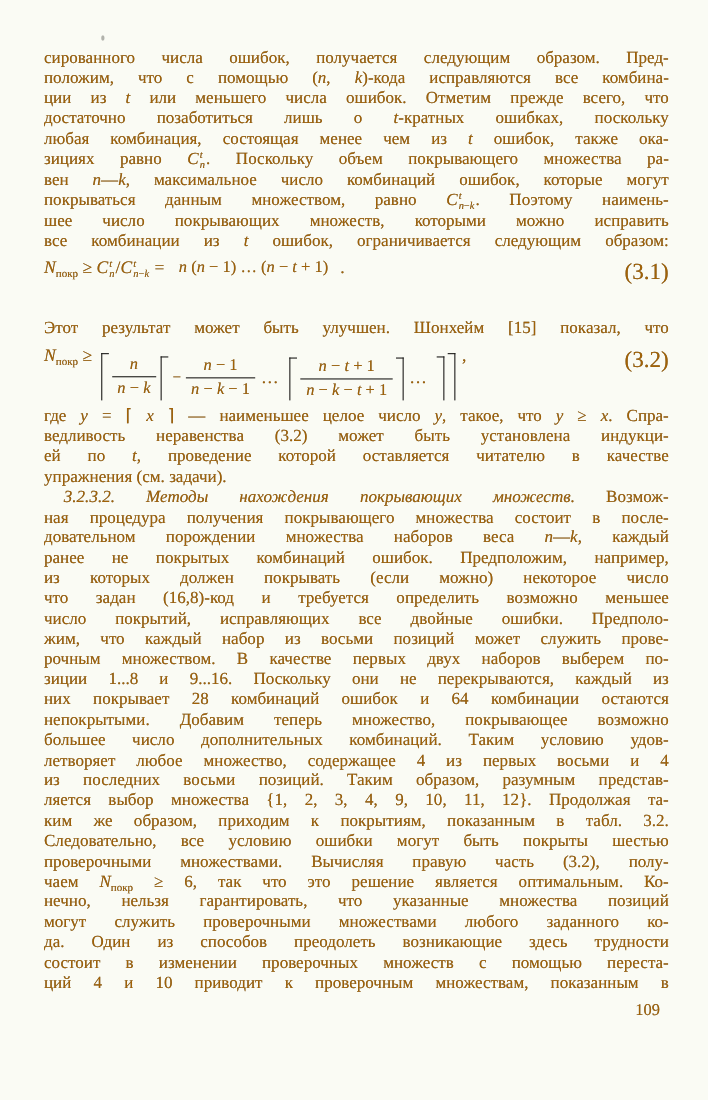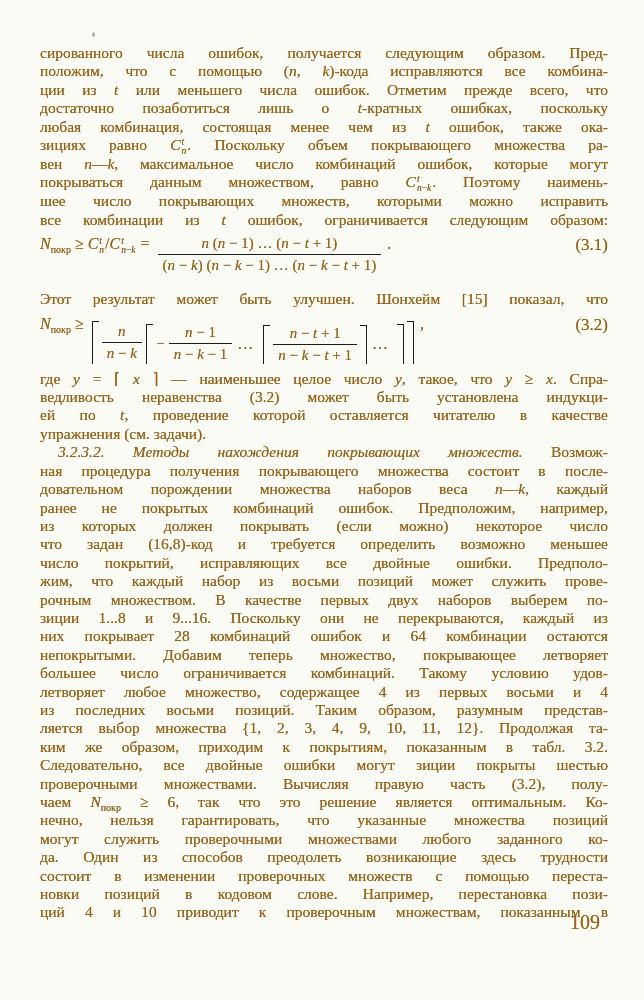--- a/index.html
+++ b/index.html
@@ -27,31 +27,31 @@
   .formula{
     display:flex;align-items:flex-start;position:relative;
     margin:6px 0 7px 0;height:48px;font-size:16px;
     text-shadow:0 0 .4px rgba(20,20,18,.5);
   }
   .f-lhs{margin-right:8px;white-space:nowrap;}
   .frac{display:inline-block;text-align:center;font-size:15px;line-height:17px;vertical-align:middle;}
   .frac .num{display:block;padding:0 5px 2px 5px;white-space:nowrap;}
   .frac .den{display:block;border-top:1.3px solid #1d1c1a;padding:2px 5px 0 5px;white-space:nowrap;}
   .f-tail{margin-left:6px;}
-  .f-label{margin-left:auto;font-size:17px;}
+  .f-label{margin-left:auto;font-size:21px;}
   .ceil{display:inline-flex;align-items:center;}
   .cl,.cr{align-self:stretch;width:6px;}
   .cl{border-left:1.7px solid #1d1c1a;border-top:1.7px solid #1d1c1a;margin-right:3px;}
   .cr{border-right:1.7px solid #1d1c1a;border-top:1.7px solid #1d1c1a;margin-left:3px;}
   .ceil.lvl1{padding-top:6px;}
   .ceil.lvl2{padding-top:3px;margin-left:4px;}
   .ceil.lvl3{padding-top:1px;margin-left:4px;}
   .fdash{margin:0 4px 0 1px;font-size:14px;}
   .dots{margin:0 5px;letter-spacing:1px;}
-  .page-num{position:absolute;right:44px;top:911px;font-size:20px;text-shadow:0 0 .4px rgba(20,20,18,.5);}
+  .page-num{position:absolute;right:44px;top:911px;font-size:15px;text-shadow:0 0 .4px rgba(20,20,18,.5);}
   .speck{position:absolute;left:92px;top:32px;width:3px;height:5px;background:#8a8a84;border-radius:50%;opacity:.65;}
 </style>
 </head>
 <body>
 
 <div class="page">
   <div class="speck"></div>
 
   <div class="text-col">
 
@@ -65,21 +65,20 @@
         <div class="line">вен <i>n</i>—<i>k</i>, максимальное число комбинаций ошибок, которые могут</div>
         <div class="line">покрываться данным множеством, равно <i>C</i><span class="ss"><span class="sst"><i>t</i></span><span class="ssb"><i>n</i>−<i>k</i></span></span>. Поэтому наимень-</div>
         <div class="line">шее число покрывающих множеств, которыми можно исправить</div>
         <div class="line">все комбинации из <i>t</i> ошибок, ограничивается следующим образом:</div>
       </div>
 
     <div class="formula">
       <span class="f-lhs"><i>N</i><sub>покр</sub> ≥ <i>C</i><span class="ss"><span class="sst"><i>t</i></span><span class="ssb"><i>n</i></span></span>/<i>C</i><span class="ss"><span class="sst"><i>t</i></span><span class="ssb"><i>n</i>−<i>k</i></span></span> =</span>
       <span class="frac">
         <span class="num"><i>n</i> (<i>n</i> − 1) … (<i>n</i> − <i>t</i> + 1)</span>
-        <span class="den">(<i>n</i> − <i>k</i>) (<i>n</i> − <i>k</i> − 1) … (<i>n</i> − <i>k</i> − <i>t</i> + 1)</span>
       </span>
       <span class="f-tail">.</span>
       <span class="f-label">(3.1)</span>
     </div>
 
     <div class="para">
         <div class="line">Этот результат может быть улучшен. Шонхейм [15] показал, что</div>
       </div>
 
     <div class="formula">
@@ -127,33 +126,32 @@
         <div class="line">ная процедура получения покрывающего множества состоит в после-</div>
         <div class="line">довательном порождении множества наборов веса <i>n</i>—<i>k</i>, каждый</div>
         <div class="line">ранее не покрытых комбинаций ошибок. Предположим, например,</div>
         <div class="line">из которых должен покрывать (если можно) некоторое число</div>
         <div class="line">что задан (16,8)-код и требуется определить возможно меньшее</div>
         <div class="line">число покрытий, исправляющих все двойные ошибки. Предполо-</div>
         <div class="line">жим, что каждый набор из восьми позиций может служить прове-</div>
         <div class="line">рочным множеством. В качестве первых двух наборов выберем по-</div>
         <div class="line">зиции 1...8 и 9...16. Поскольку они не перекрываются, каждый из</div>
         <div class="line">них покрывает 28 комбинаций ошибок и 64 комбинации остаются</div>
-        <div class="line">непокрытыми. Добавим теперь множество, покрывающее летворяет</div>
-        <div class="line">большее число ограничивается комбинаций. Такому условию удов-</div>
+        <div class="line">непокрытыми. Добавим теперь множество, покрывающее возможно</div>
+        <div class="line">большее число дополнительных комбинаций. Таким условию удов-</div>
         <div class="line">летворяет любое множество, содержащее 4 из первых восьми и 4</div>
         <div class="line">из последних восьми позиций. Таким образом, разумным представ-</div>
         <div class="line">ляется выбор множества {1, 2, 3, 4, 9, 10, 11, 12}. Продолжая та-</div>
         <div class="line">ким же образом, приходим к покрытиям, показанным в табл. 3.2.</div>
-        <div class="line">Следовательно, все двойные ошибки могут зиции покрыты шестью</div>
+        <div class="line">Следовательно, все условию ошибки могут быть покрыты шестью</div>
         <div class="line">проверочными множествами. Вычисляя правую часть (3.2), полу-</div>
         <div class="line">чаем <i>N</i><sub>покр</sub> ≥ 6, так что это решение является оптимальным. Ко-</div>
         <div class="line">нечно, нельзя гарантировать, что указанные множества позиций</div>
         <div class="line">могут служить проверочными множествами любого заданного ко-</div>
         <div class="line">да. Один из способов преодолеть возникающие здесь трудности</div>
         <div class="line">состоит в изменении проверочных множеств с помощью переста-</div>
-        <div class="line">новки позиций в кодовом слове. Например, перестановка пози-</div>
         <div class="line">ций 4 и 10 приводит к проверочным множествам, показанным в</div>
       </div>
 
   </div>
 
   <div class="page-num">109</div>
 </div>
 
 </body></html>

